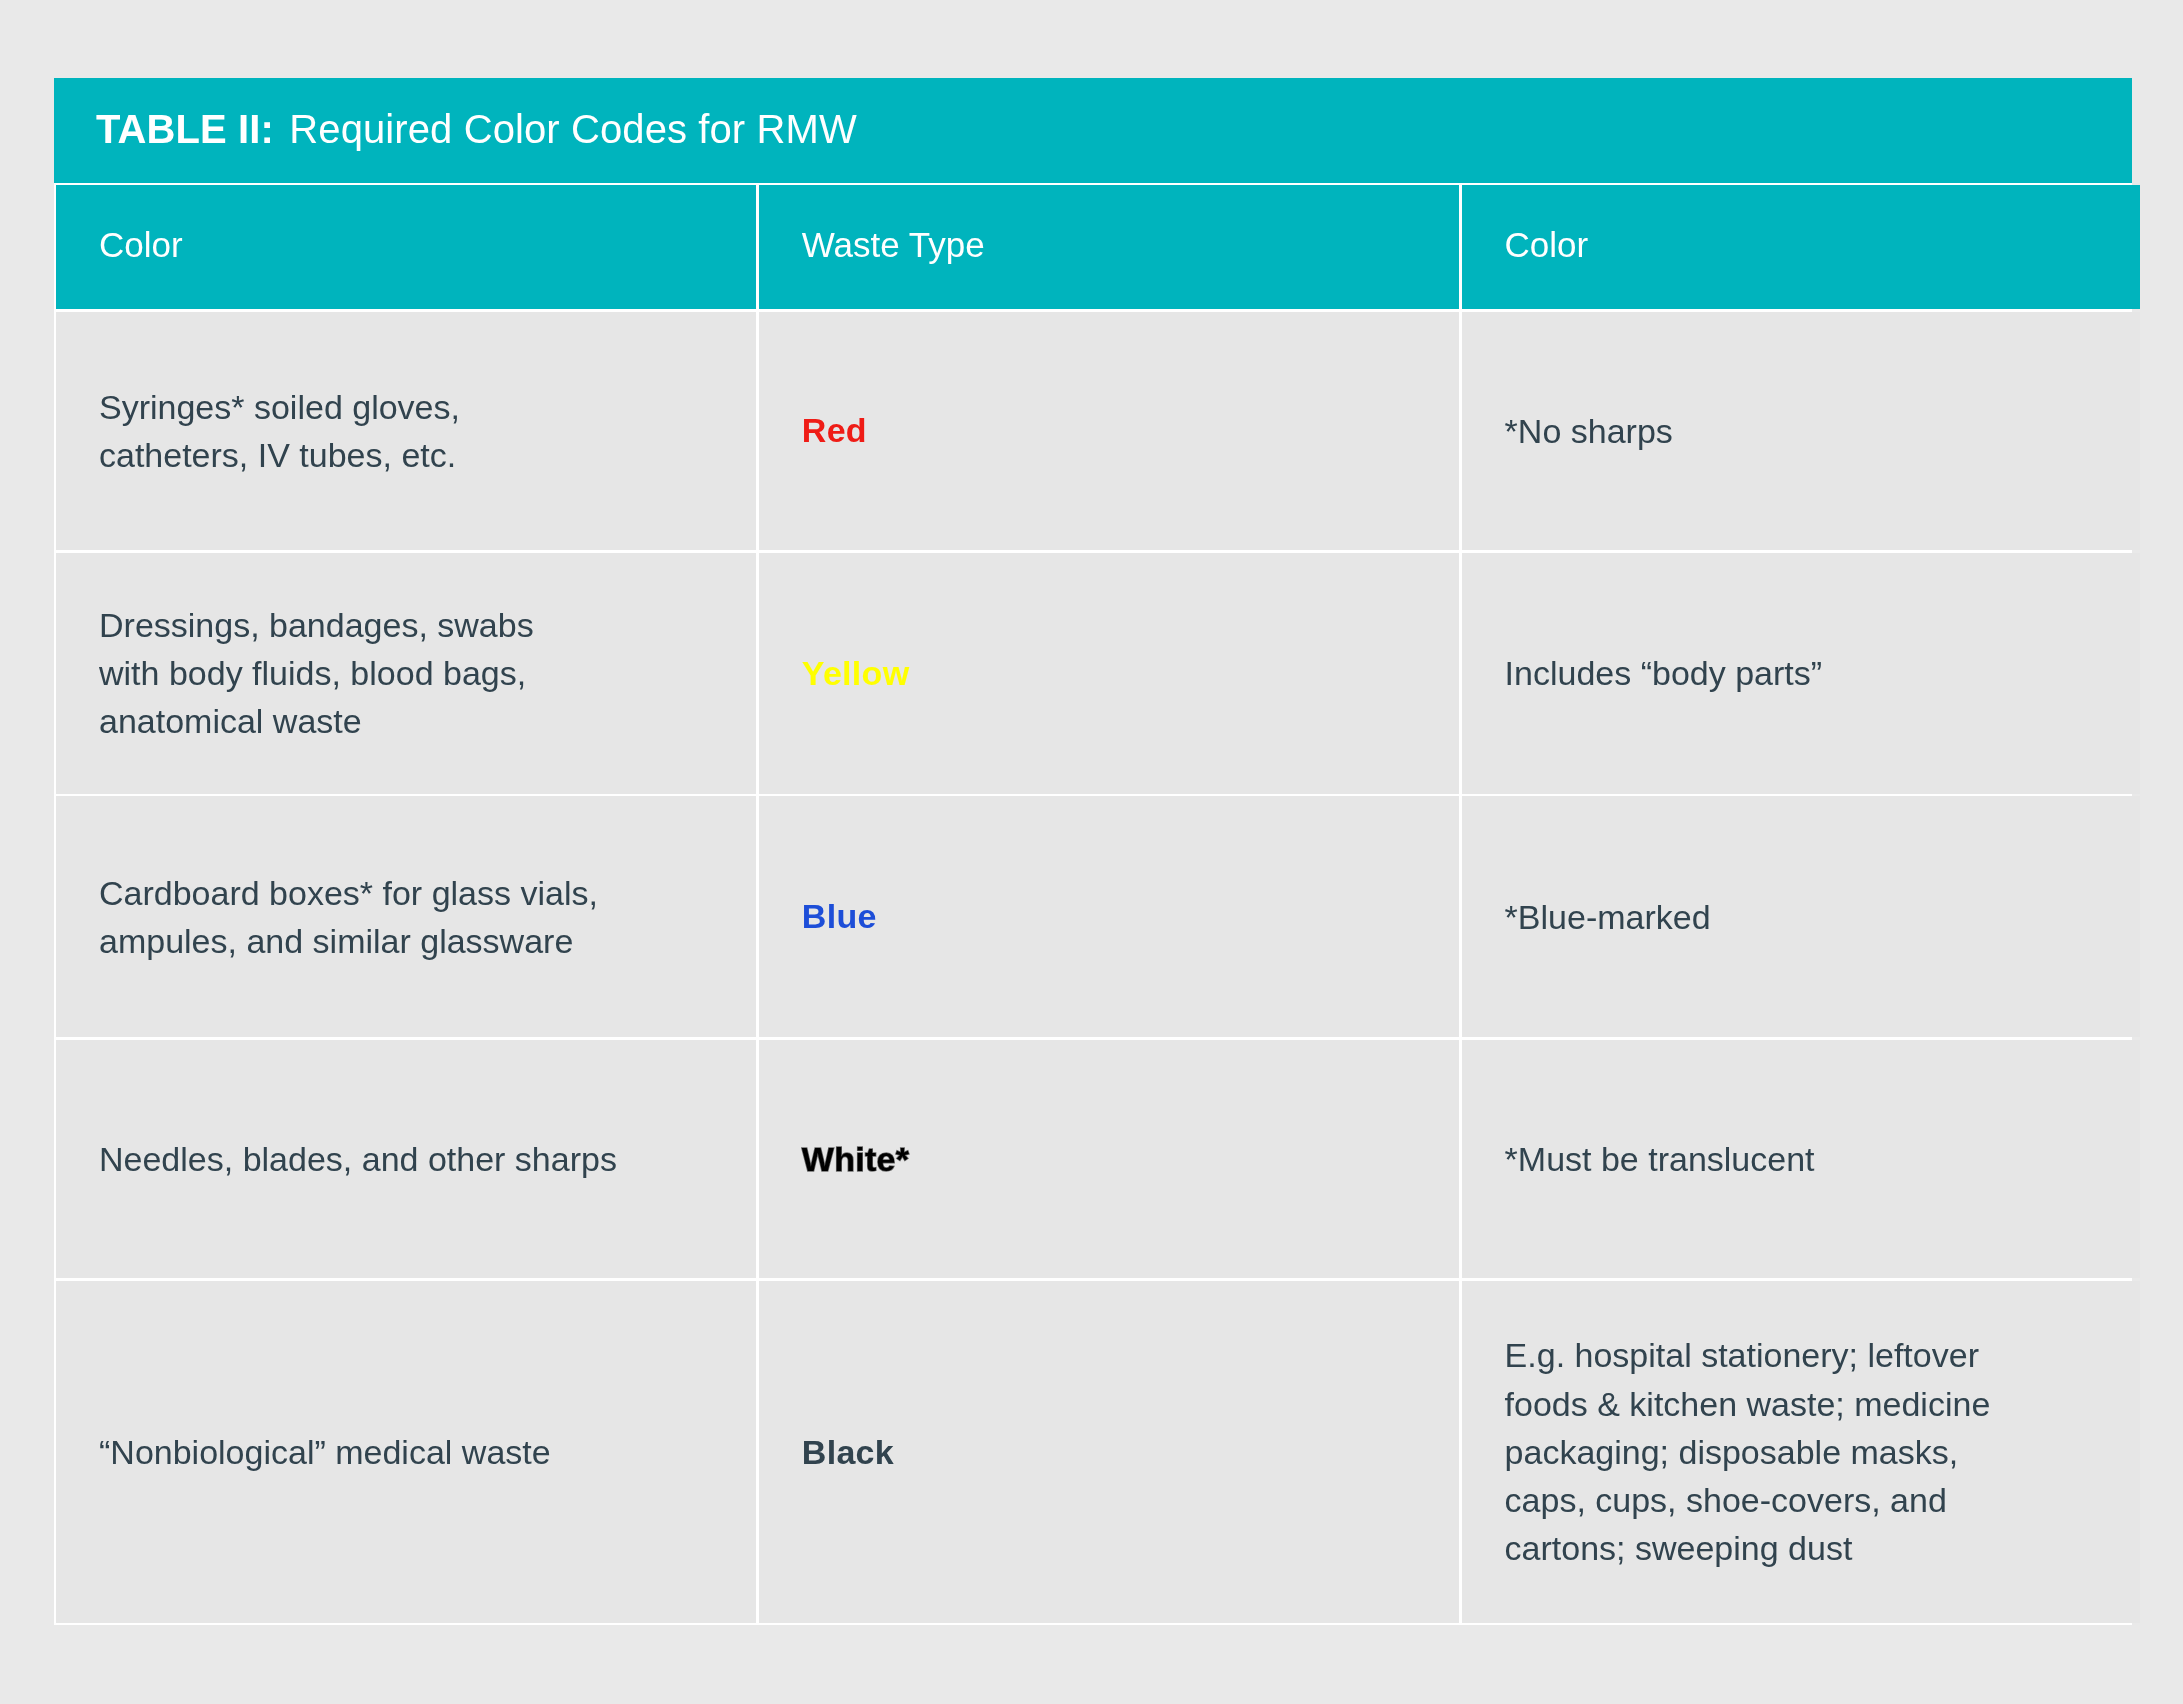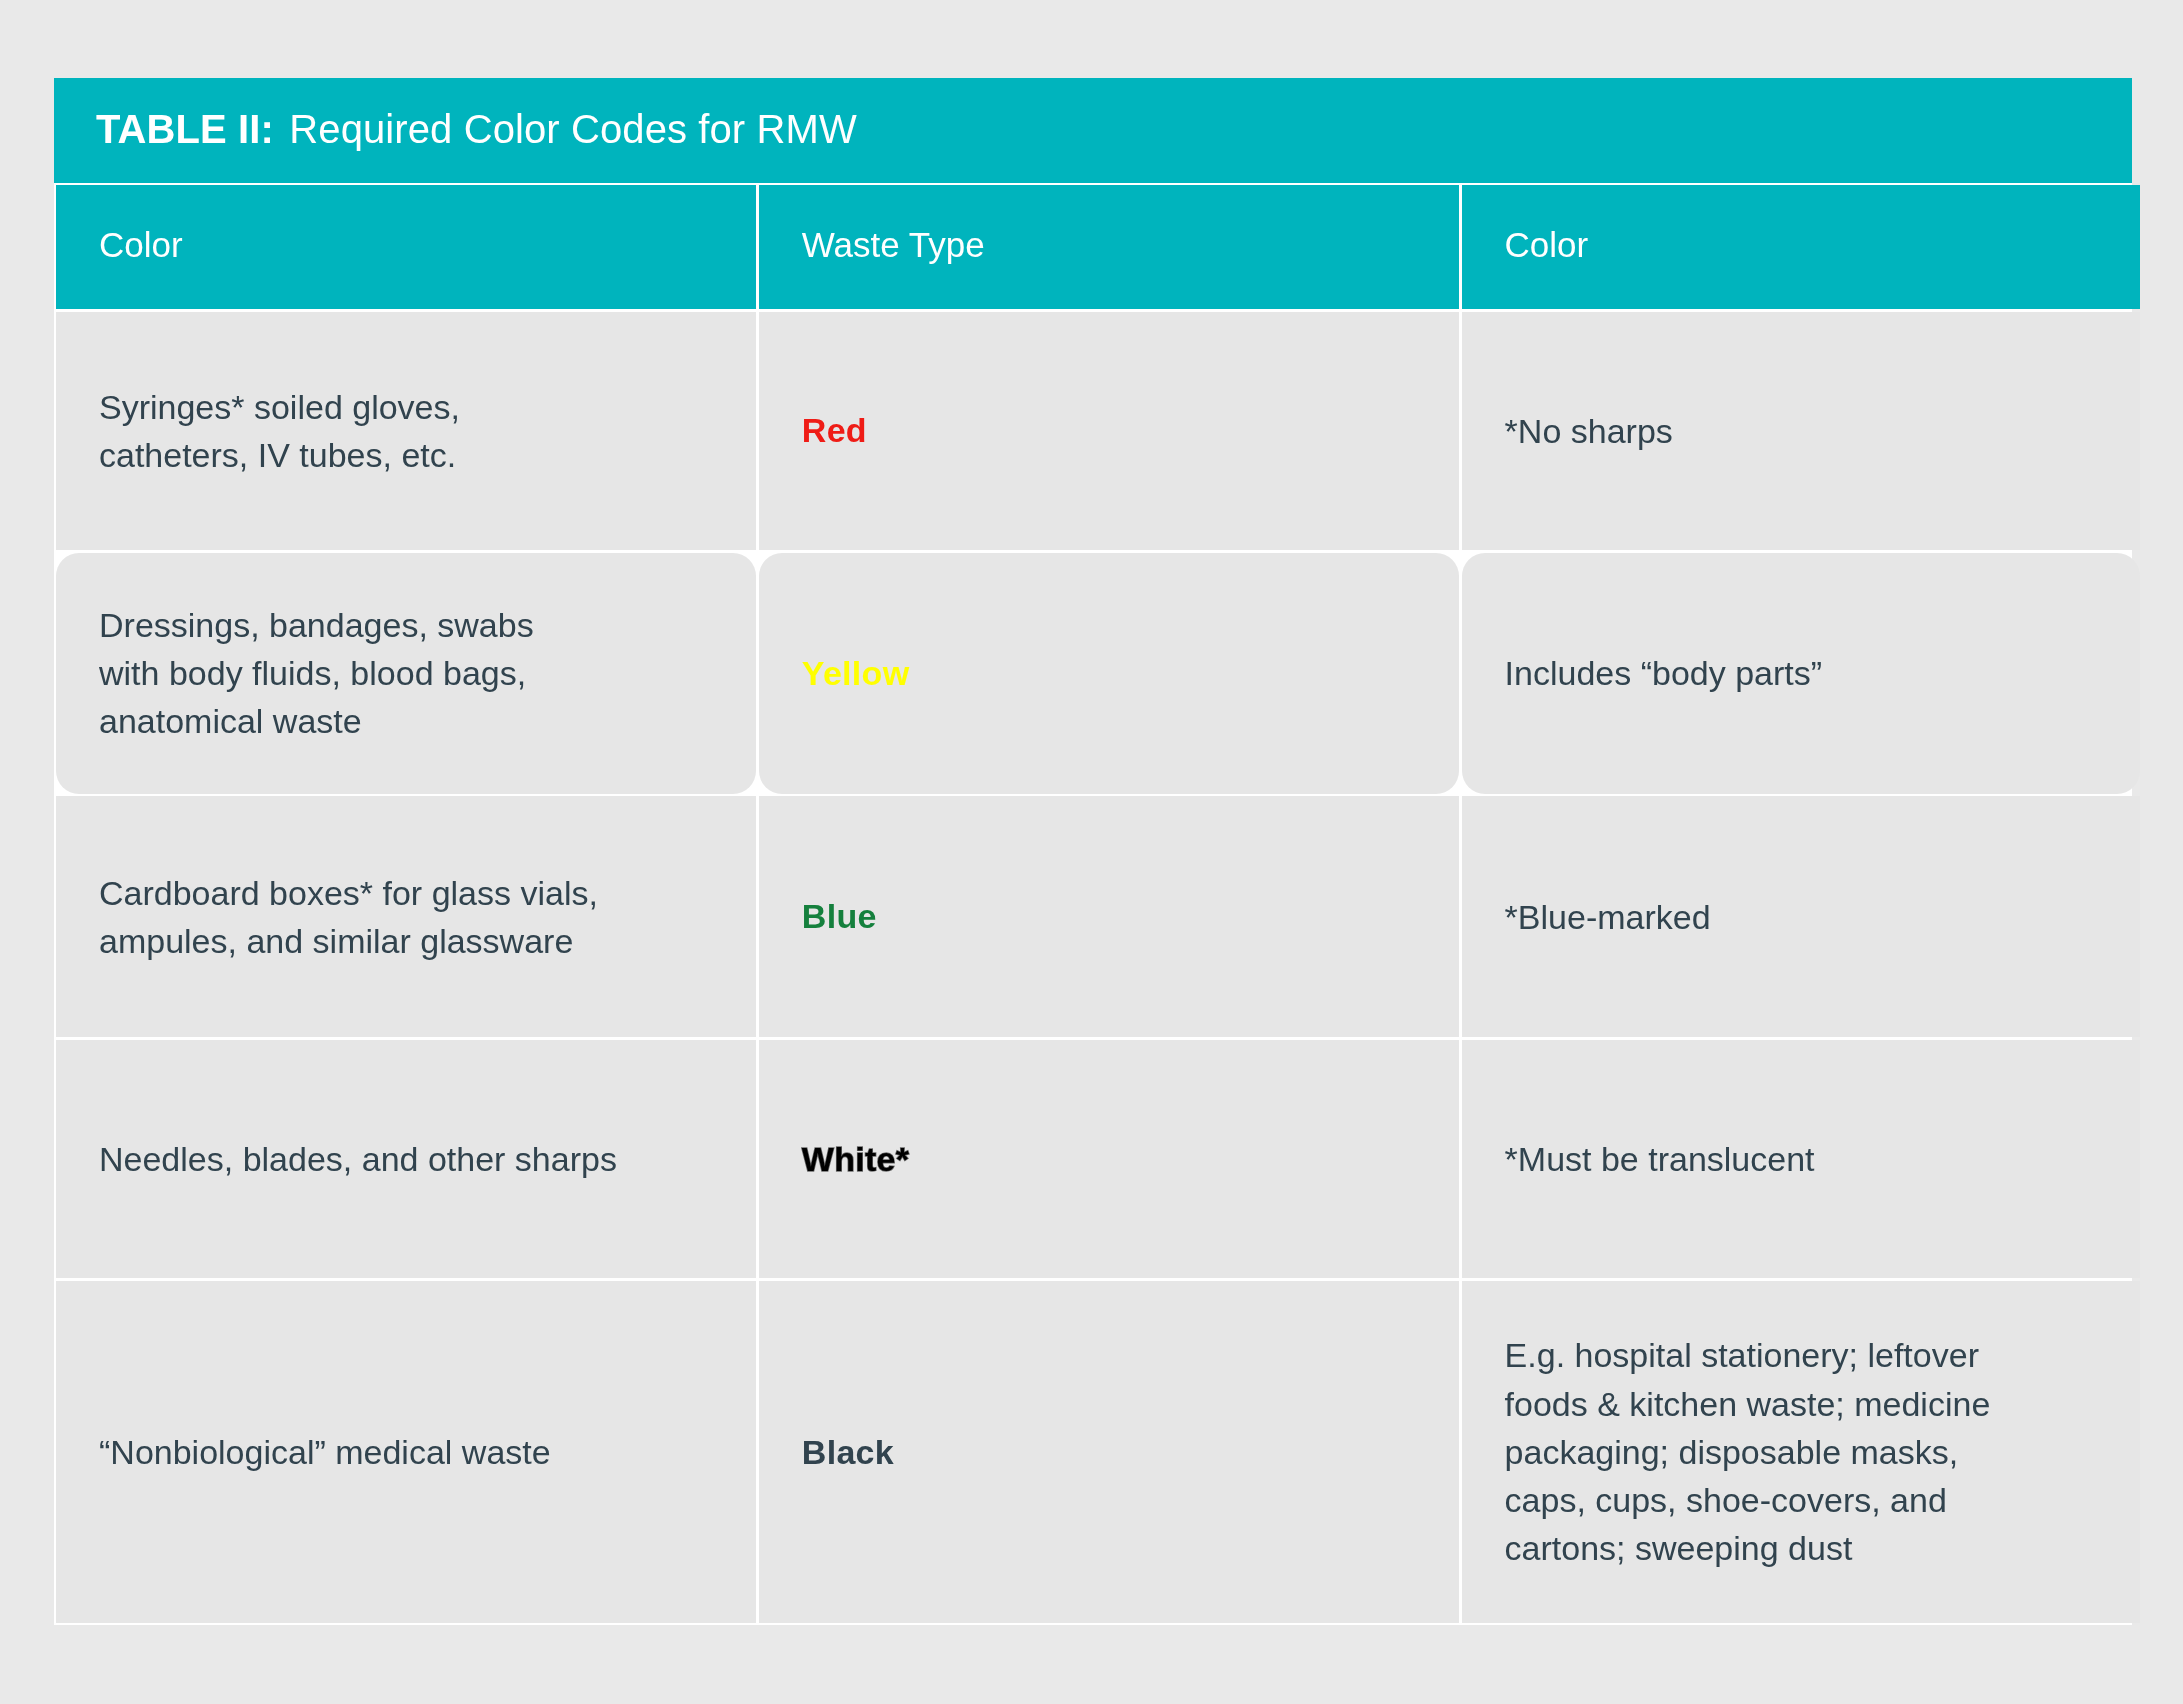--- a/index.html
+++ b/index.html
@@ -96,32 +96,32 @@
   }
 
   .color-label {
     font-size: 34px;
     font-weight: 700;
     line-height: 1.2;
     letter-spacing: 0.3px;
   }
   .color-label.is-red    { color: #ef1c16; }
   .color-label.is-yellow { color: #ffff00; }
-  .color-label.is-blue   { color: #15803d; }
+  .color-label.is-blue   { color: #1d4ed8; }
   .color-label.is-black  { color: #31434e; }
   .color-label.is-white  {
     color: #000000;
     -webkit-text-stroke: 1.4px #6b6b6b;
     paint-order: stroke fill;
     text-align: right;
   }
 
   
   .r1 { min-height: 238px; }
-  .r2 { min-height: 241px; border-radius: 23px; }
+  .r2 { min-height: 241px; }
   .r3 { min-height: 241px; }
   .r4 { min-height: 238px; }
   .r5 { min-height: 342px; }
 
   .nowrap-pre { white-space: pre-line; }
 </style>
 </head>
 <body>
 
 <div class="page">

